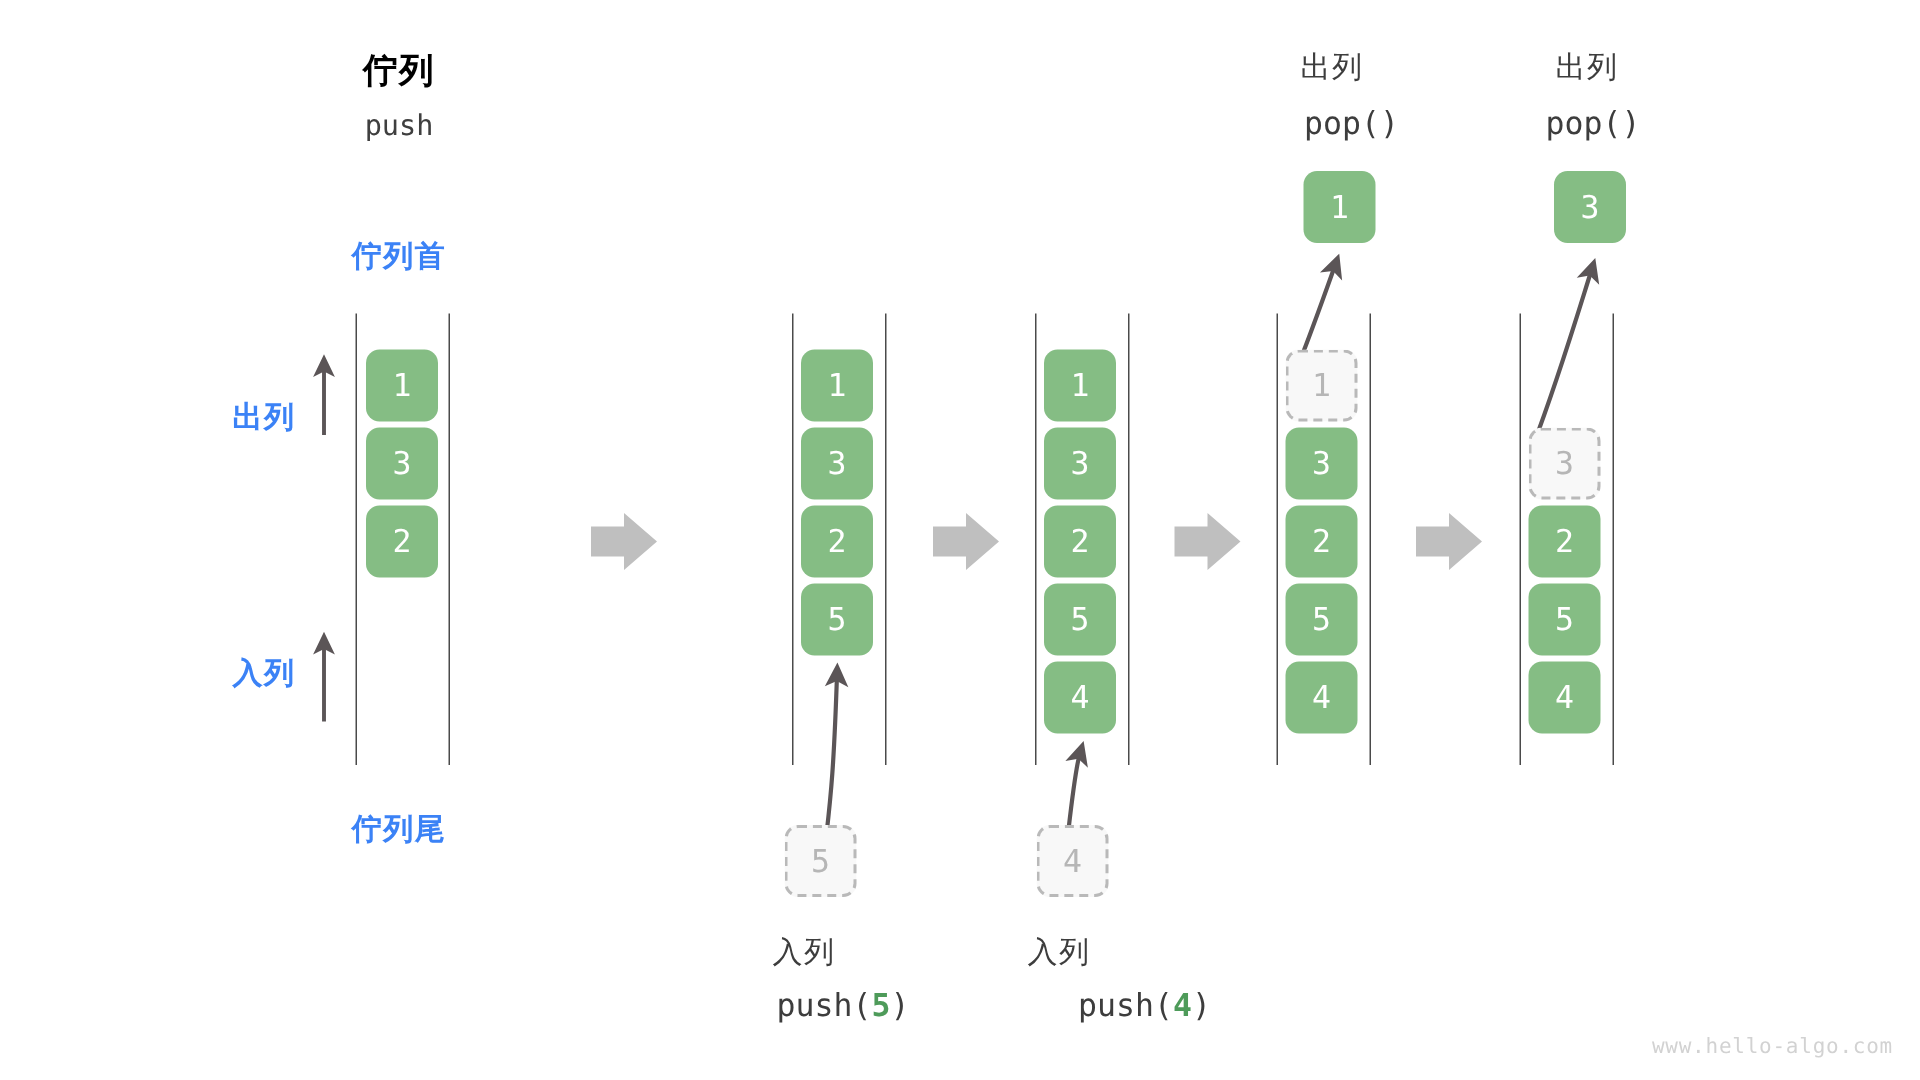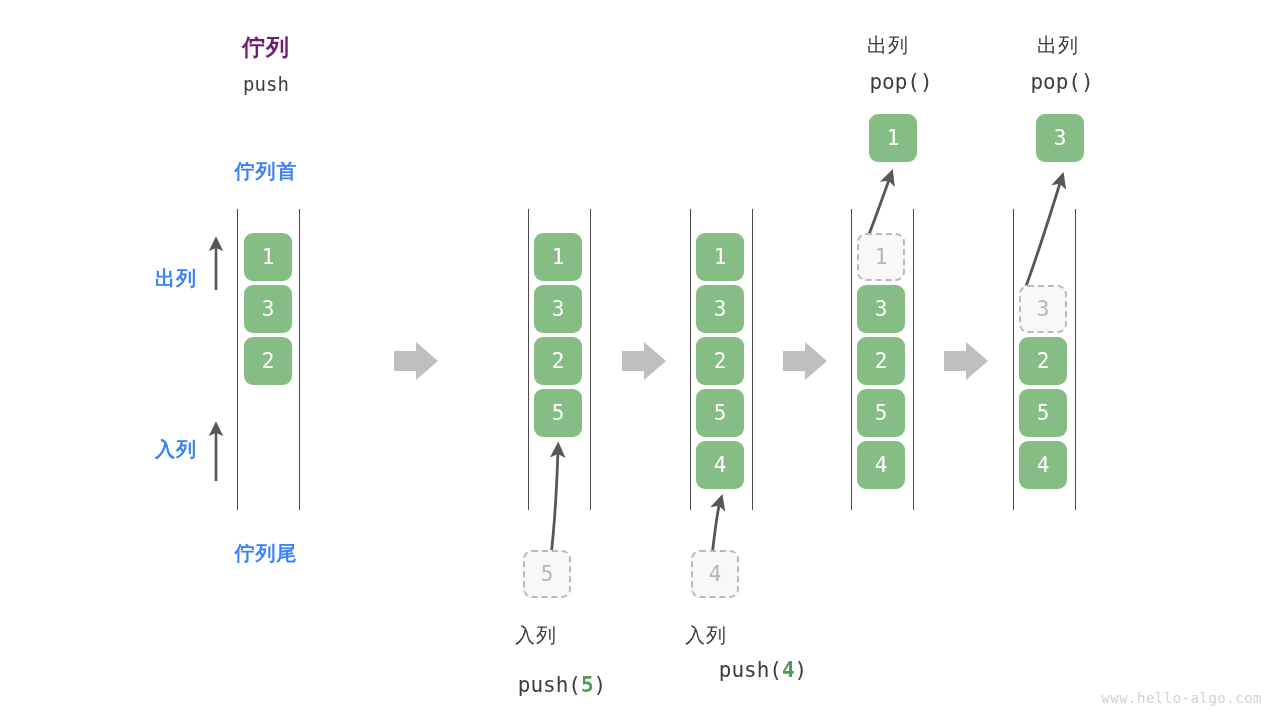--- a/index.html
+++ b/index.html
@@ -18,21 +18,21 @@
     width: 1280px;
     height: 720px;
   }
 
   
   .t-title-cn {
     position: absolute;
     font-family: "Liberation Sans", sans-serif;
     font-weight: bold;
     font-size: 23px;
-    color: #701a75;
+    color: #000000;
     white-space: nowrap;
     transform: translate(-50%, -50%);
     letter-spacing: 1px;
   }
   .t-title-code {
     position: absolute;
     font-family: "DejaVu Sans Mono", monospace;
     font-size: 19px;
     color: #3f3f3f;
     white-space: nowrap;
@@ -229,21 +229,21 @@
   <div class="t-title-cn" style="left:266px; top:47px;">佇列</div>
   <div class="t-title-code" style="left:266px; top:84px;">push</div>
 
   <div class="t-bold-cn" style="left:266px; top:171px;">佇列首</div>
   <div class="t-bold-cn" style="left:266px; top:553px;">佇列尾</div>
 
   <div class="t-bold-cn" style="left:176px; top:278px;">出列</div>
   <div class="t-bold-cn" style="left:176px; top:449px;">入列</div>
 
   <div class="t-op-cn" style="left:536px; top:635px;">入列</div>
-  <div class="t-op-code" style="left:562px; top:685px;"><span>push(</span><span class="num">5</span><span>)</span></div>
+  <div class="t-op-code" style="left:562px; top:670px;"><span>push(</span><span class="num">5</span><span>)</span></div>
 
   <div class="t-op-cn" style="left:706px; top:635px;">入列</div>
   <div class="t-op-code" style="left:763px; top:670px;"><span>push(</span><span class="num">4</span><span>)</span></div>
 
   <div class="t-op-cn" style="left:888px; top:45px;">出列</div>
   <div class="t-op-code" style="left:901px; top:82px;">pop()</div>
 
   <div class="t-op-cn" style="left:1058px; top:45px;">出列</div>
   <div class="t-op-code" style="left:1062px; top:82px;">pop()</div>
 

